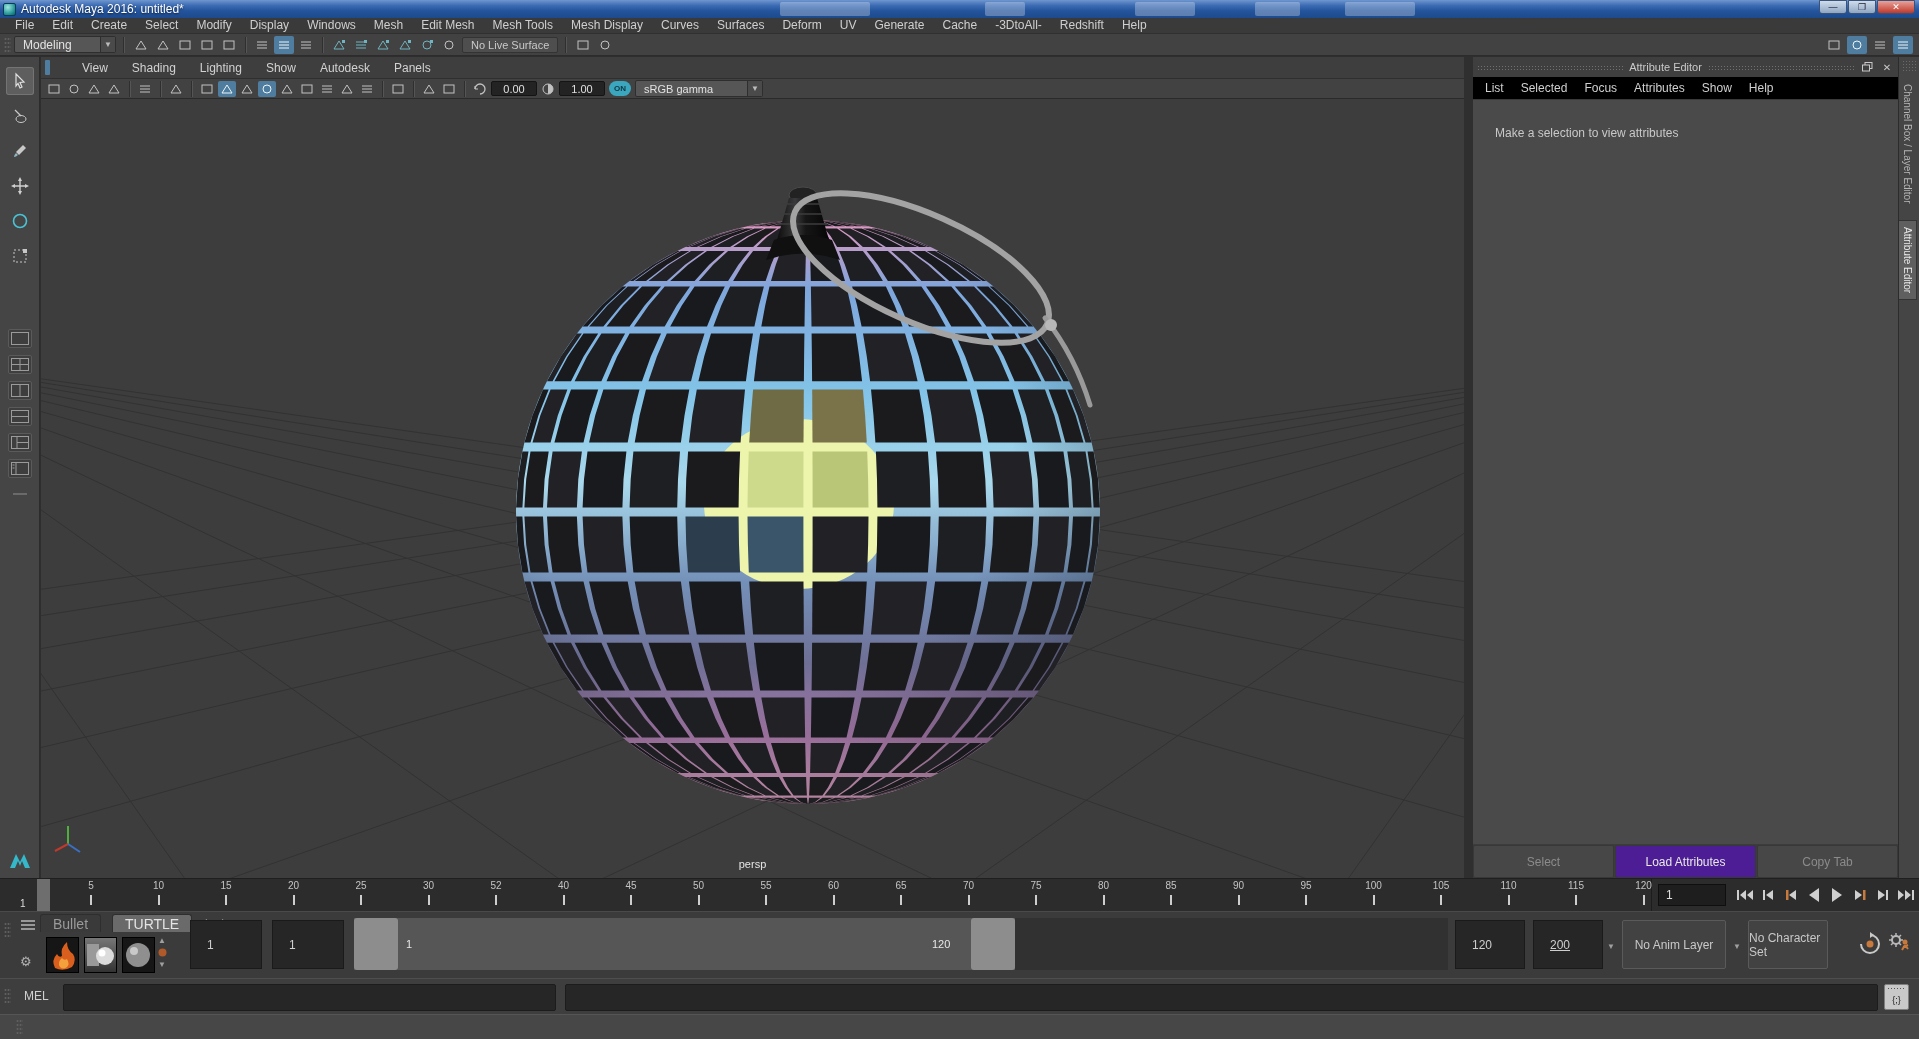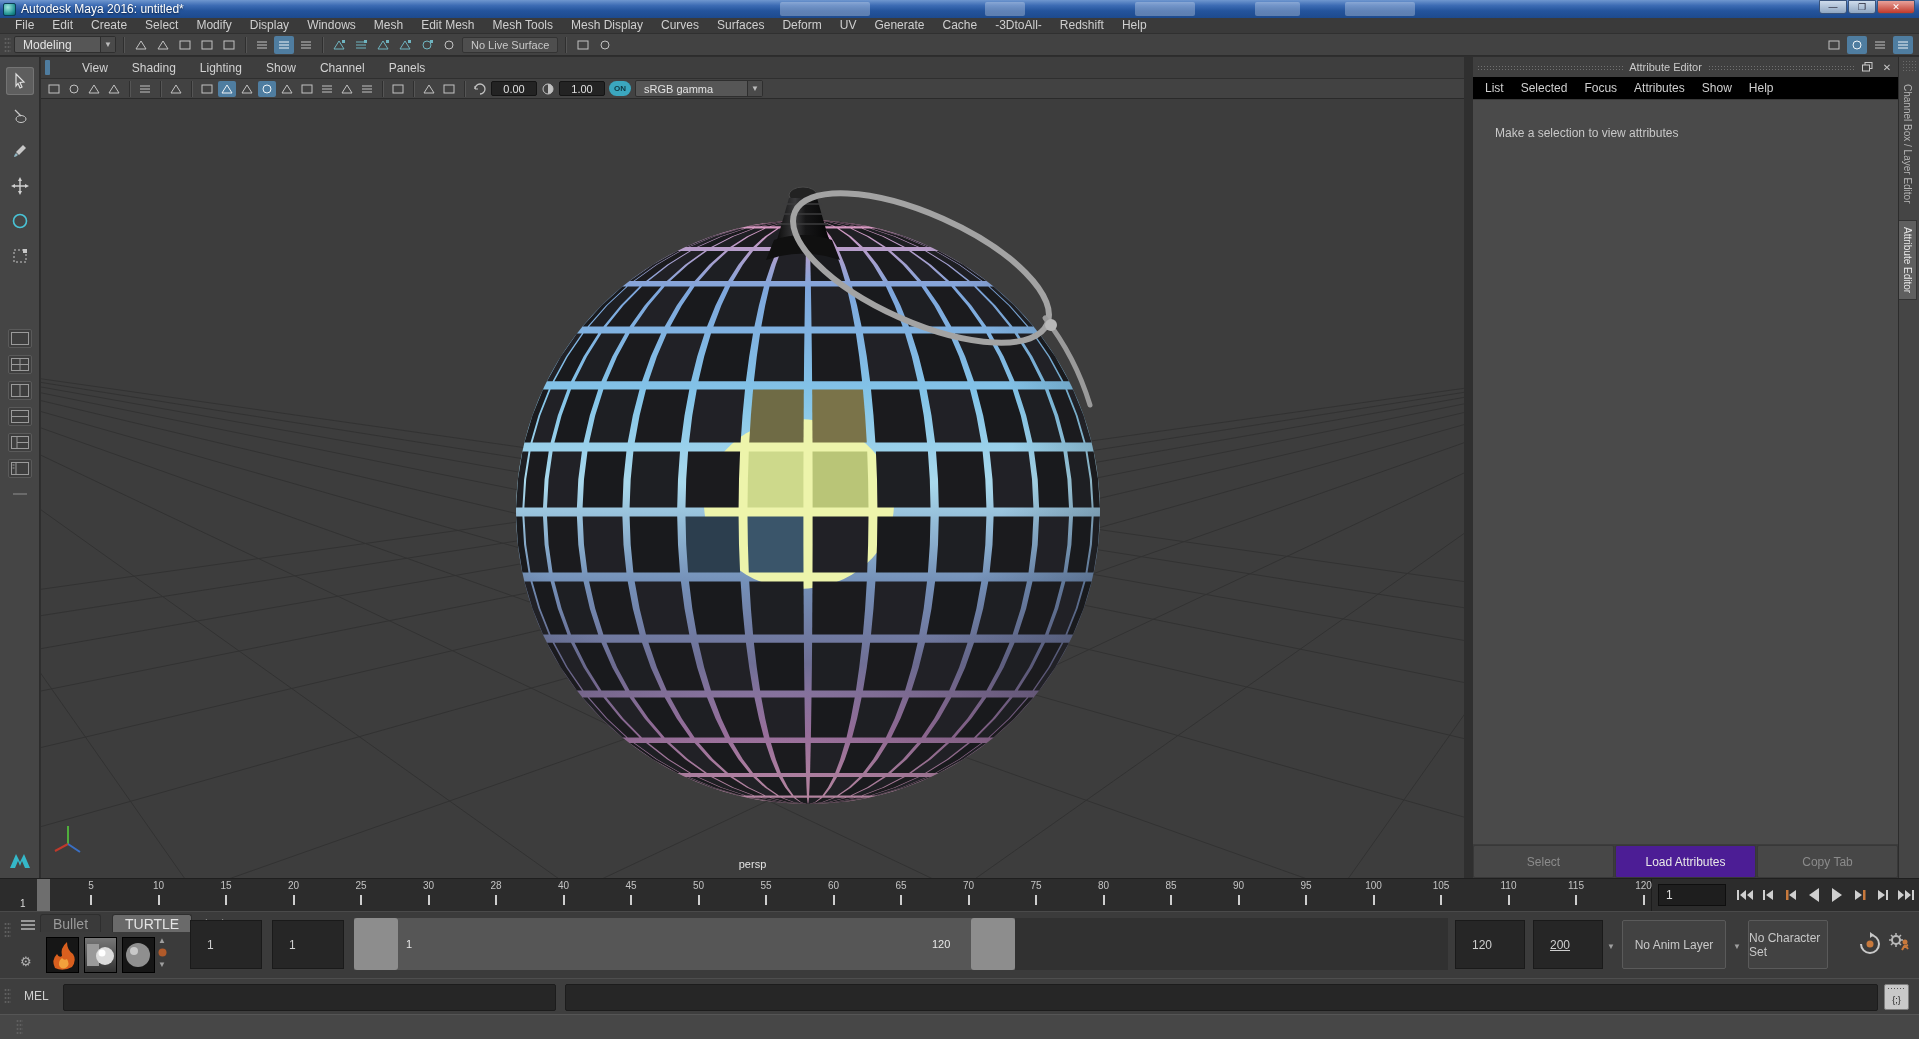--- a/index.html
+++ b/index.html
@@ -374,21 +374,21 @@
       <div class="bottom">
         <svg width="24" height="18">
             <path d="M2,16 L8,2 L12,10 L16,2 L22,16 L17,16 L14,9 L12,14 L10,9 L7,16 Z" fill="#35b8c9"></path>
           </svg>
       </div>
     </div>
 
     <div class="viewport">
       <div class="pmenu">
         <div class="pmenu-grip"></div>
-        <span><span>View</span><span>Shading</span><span>Lighting</span><span>Show</span><span>Channel</span><span>Panels</span></span>
+        <span><span>View</span><span>Shading</span><span>Lighting</span><span>Show</span><span>Autodesk</span><span>Panels</span></span>
       </div>
       <div class="vptb">
         <span style="display:flex;align-items:center;gap:2px;">
             <span class="icon">
               <svg width="14" height="12">
                 <rect x="2" y="2" width="10" height="8" fill="none" stroke="#c2c2c2"></rect>
               </svg>
             </span>
             <span class="icon">
               <svg width="14" height="12">
@@ -821,21 +821,21 @@
         <div class="tick-label" style="left: 158.5px;">10</div>
         <div class="tick-mark" style="left: 157.5px;"></div>
         <div class="tick-label" style="left: 226px;">15</div>
         <div class="tick-mark" style="left: 225px;"></div>
         <div class="tick-label" style="left: 293.5px;">20</div>
         <div class="tick-mark" style="left: 292.5px;"></div>
         <div class="tick-label" style="left: 361px;">25</div>
         <div class="tick-mark" style="left: 360px;"></div>
         <div class="tick-label" style="left: 428.5px;">30</div>
         <div class="tick-mark" style="left: 427.5px;"></div>
-        <div class="tick-label" style="left: 496px;">28</div>
+        <div class="tick-label" style="left: 496px;">52</div>
         <div class="tick-mark" style="left: 495px;"></div>
         <div class="tick-label" style="left: 563.5px;">40</div>
         <div class="tick-mark" style="left: 562.5px;"></div>
         <div class="tick-label" style="left: 631px;">45</div>
         <div class="tick-mark" style="left: 630px;"></div>
         <div class="tick-label" style="left: 698.5px;">50</div>
         <div class="tick-mark" style="left: 697.5px;"></div>
         <div class="tick-label" style="left: 766px;">55</div>
         <div class="tick-mark" style="left: 765px;"></div>
         <div class="tick-label" style="left: 833.5px;">60</div>

